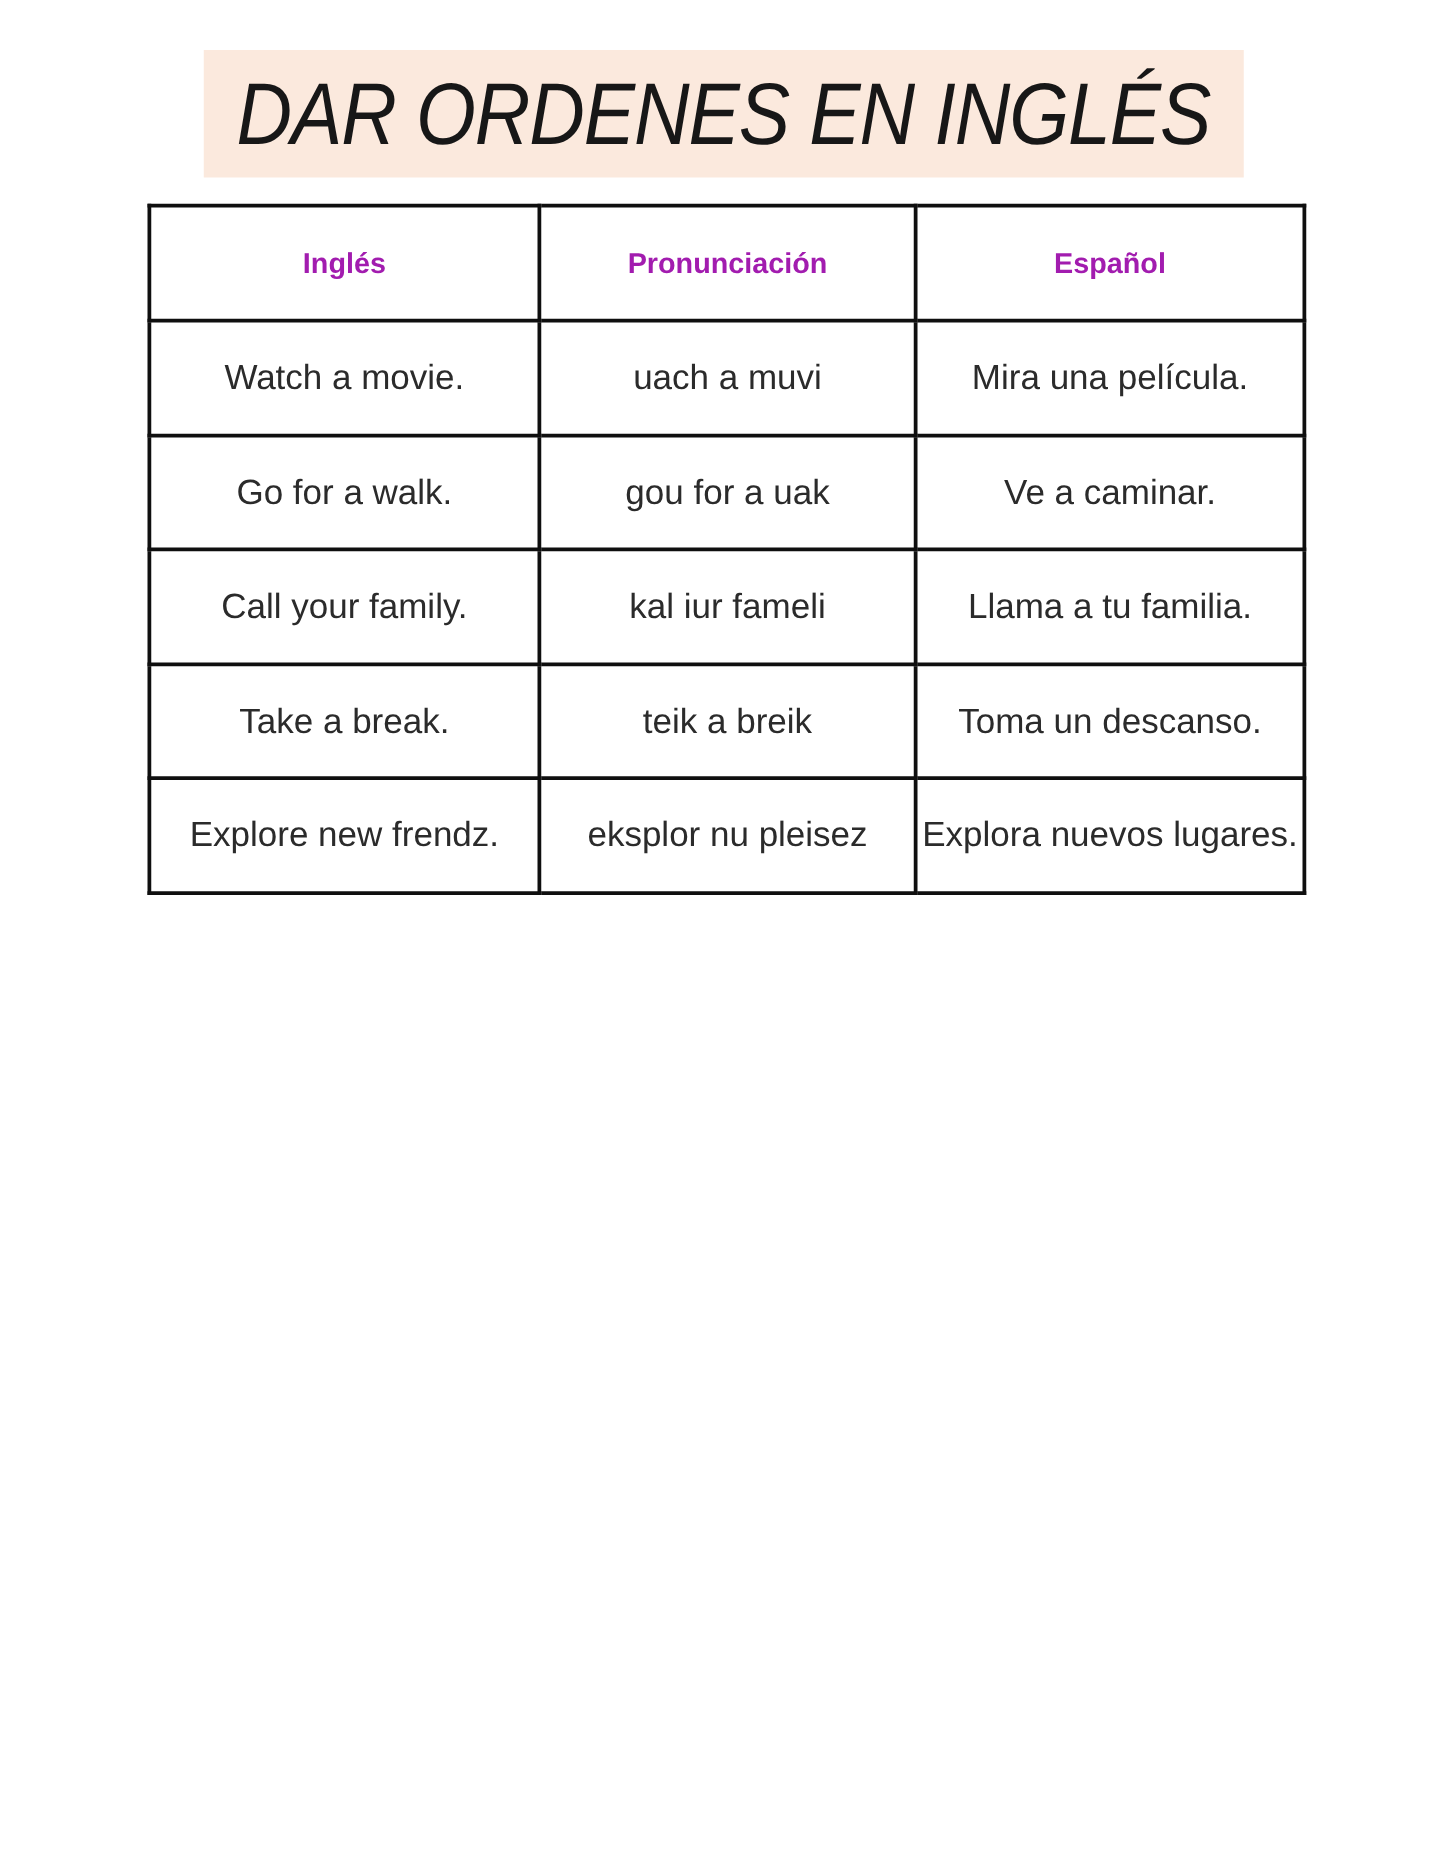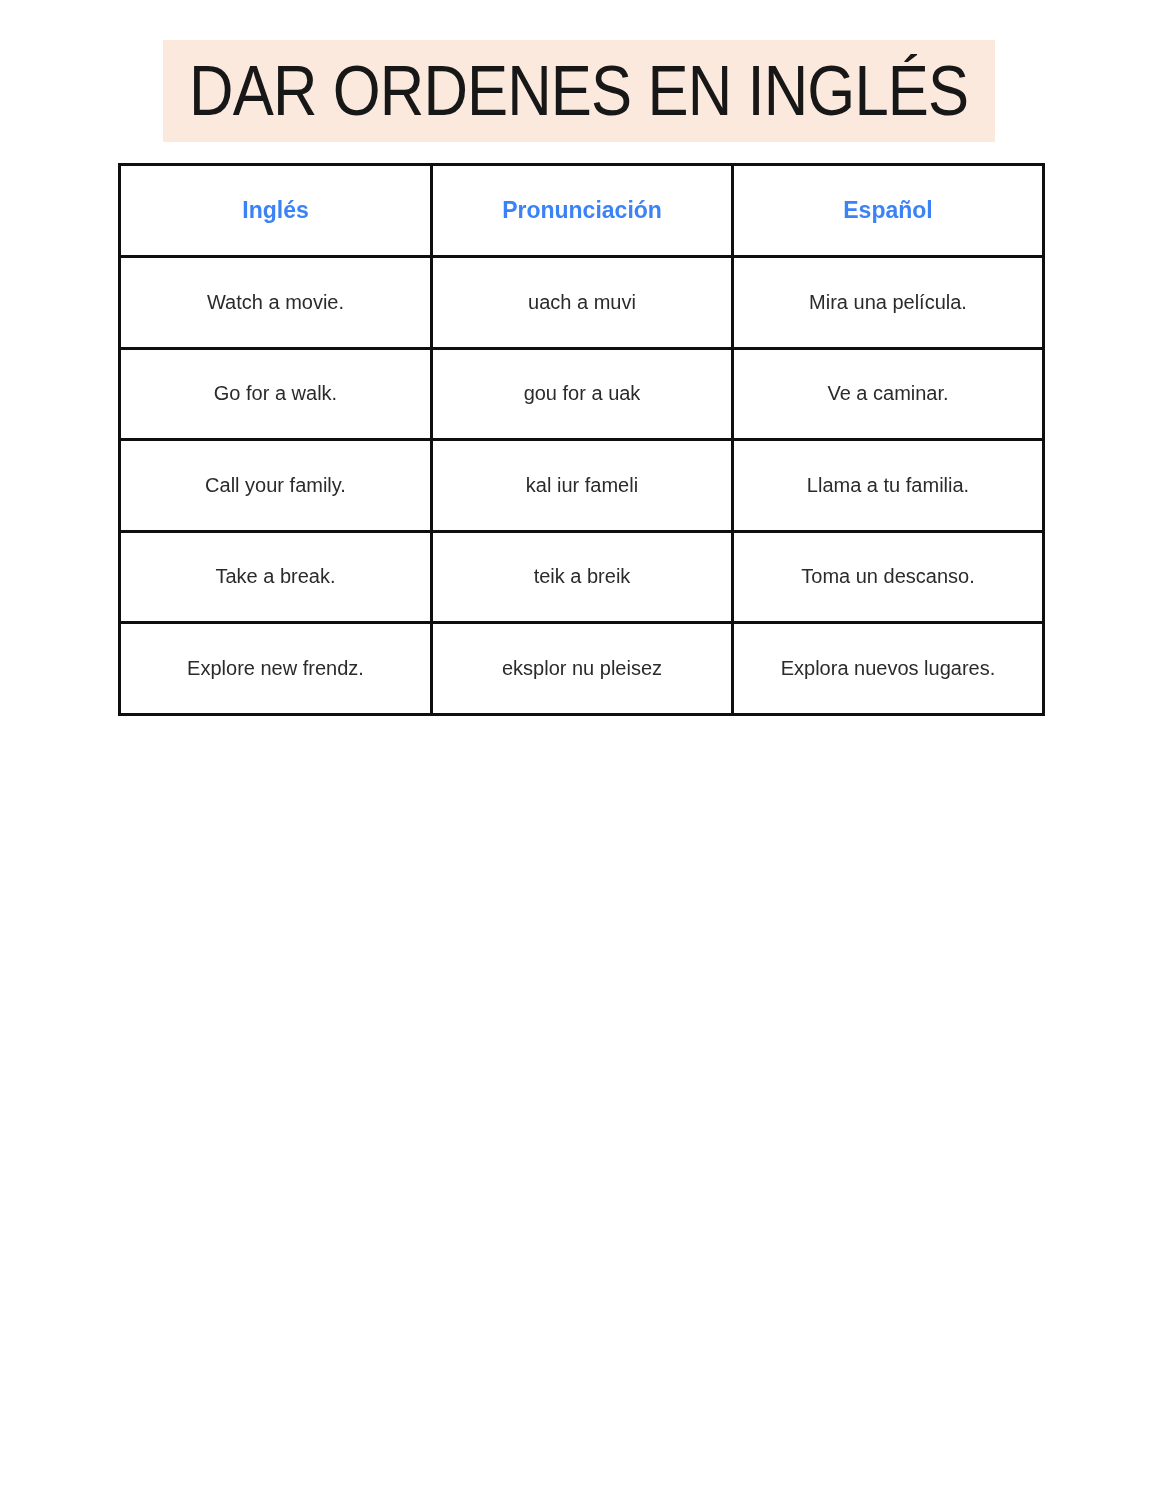--- a/index.html
+++ b/index.html
@@ -25,20 +25,21 @@
   .title-banner {
     position: absolute;
     left: 163px;
     top: 40px;
     width: 832px;
     height: 102px;
     background: var(--banner-bg);
     display: flex;
     align-items: center;
     justify-content: center;
+    font-style: italic;
   }
   .title {
     font-size: 70px;
     font-weight: 400;
     letter-spacing: -1px;
     color: var(--title-text);
     white-space: nowrap;
     transform: scaleX(0.88);
     transform-origin: center;
     line-height: 1;
@@ -55,25 +56,25 @@
   .vocab-table td {
     border: 3px solid var(--border);
     text-align: center;
     vertical-align: middle;
     color: var(--body-text);
   }
   .vocab-table th {
     height: 92px;
     font-size: 23px;
     font-weight: 700;
-    color: #3b82f6;
+    color: #a21caf;
   }
   .vocab-table td {
     height: 91.5px;
-    font-size: 20px;
+    font-size: 28px;
     font-weight: 400;
   }
   .footer {
     position: absolute;
     left: 0;
     top: 1424px;
     width: 100%;
     text-align: center;
     font-size: 34px;
     color: #1d1d1d;

